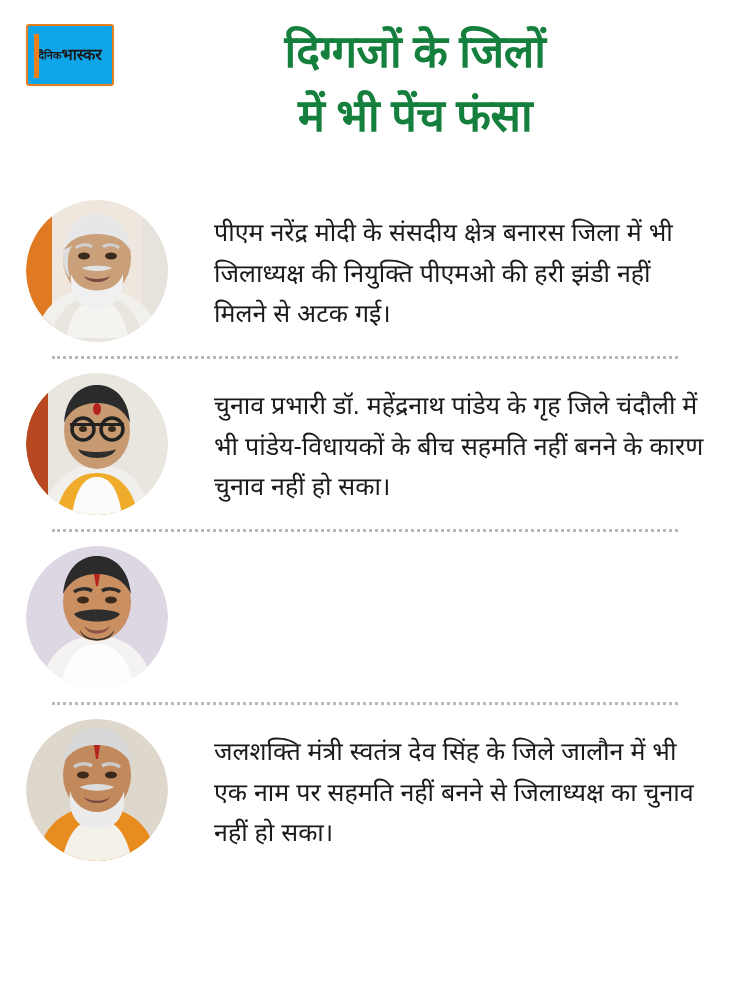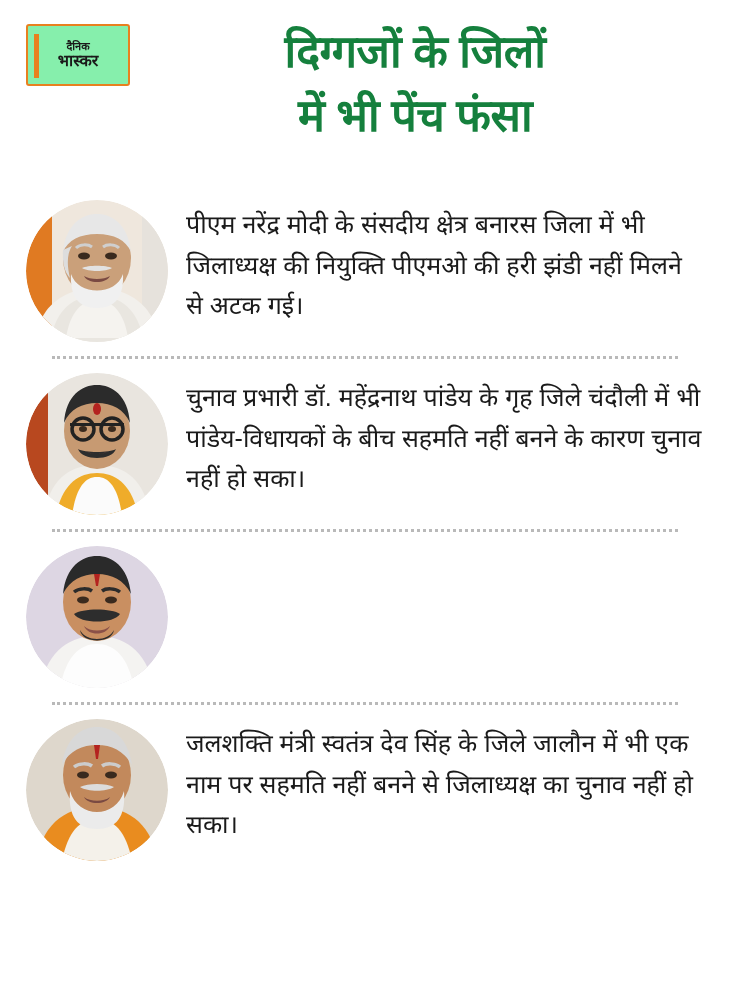--- a/index.html
+++ b/index.html
@@ -29,29 +29,29 @@
     align-items: flex-start;
     padding: 18px 26px 0 26px;
     height: 186px;
   }
   .logo-box {
     width: 92px;
     flex: 0 0 92px;
     margin-top: 6px;
   }
   .logo {
-    width: 104px;
+    width: 88px;
     height: 62px;
     border: 2px solid #e8801f;
     border-radius: 3px;
     display: flex;
-    flex-direction: column;
+    flex-direction: row;
     align-items: center;
     justify-content: center;
-    background: #86efac;
+    background: #0ea5e9;
     position: relative;
   }
   .logo .logo-line1 {
     font-size: 11px;
     font-weight: bold;
     color: #1a1a1a;
     letter-spacing: 0px;
     line-height: 1.1;
   }
   .logo .logo-line2 {
@@ -82,23 +82,24 @@
     letter-spacing: -0.5px;
     white-space: nowrap;
   }
 
   
   .items {
     padding: 0 26px;
   }
   .item {
     display: flex;
-    align-items: flex-start;
+    align-items: center;
     padding: 12px 0 14px 0;
     min-height: 160px;
+    gap: 28px;
   }
   .avatar {
     width: 142px;
     height: 142px;
     flex: 0 0 142px;
     border-radius: 50%;
     overflow: hidden;
     position: relative;
     margin-top: 2px;
   }

